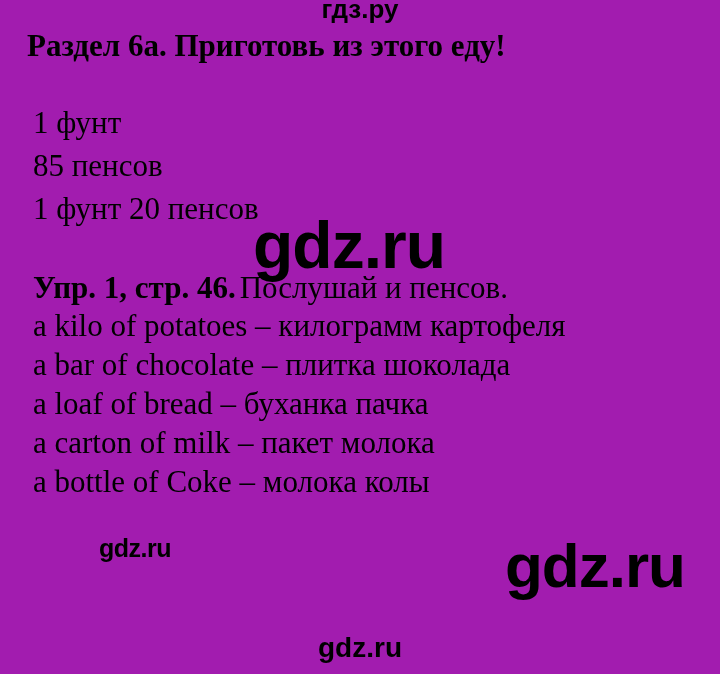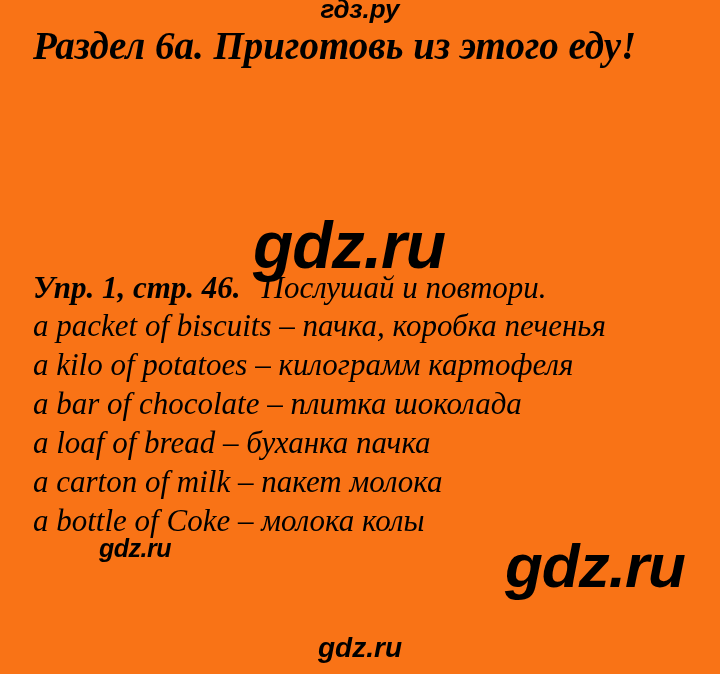--- a/index.html
+++ b/index.html
@@ -6,53 +6,52 @@
   body {
     width: 720px; height: 674px;
     background: #ffffff;
     font-family: "Liberation Serif", "DejaVu Serif", serif;
     color: #000000;
     overflow: hidden;
   }
   .page {
     position: relative;
     width: 720px; height: 674px;
-    background: #f97316;
-    font-style: italic;
+    background: #a21caf;
   }
 
   .top-logo {
     position: absolute; top: -6px; left: 0; right: 0;
     text-align: center;
     font-family: "Liberation Sans", "DejaVu Sans", sans-serif;
     font-weight: 700; font-size: 26px; line-height: 30px;
     color: #000000;
   }
   .doc-title {
-    position: absolute; top: 26px; left: 33px;
-    font-weight: 700; font-size: 39px; line-height: 39px;
+    position: absolute; top: 26px; left: 27px;
+    font-weight: 700; font-size: 31px; line-height: 39px;
     white-space: nowrap;
   }
   .prices {
     position: absolute; top: 101px; left: 33px;
     font-size: 31px; line-height: 43px;
   }
   .wm-center {
     position: absolute; top: 212px; left: 253px;
     font-family: "Liberation Sans", "DejaVu Sans", sans-serif;
     font-weight: 700; font-size: 66px; line-height: 66px;
     letter-spacing: -1px; color: #000000;
     z-index: 0;
   }
   .exercise {
     position: absolute; top: 268px; left: 33px;
     font-size: 31px; line-height: 39px;
     white-space: nowrap; z-index: 1;
   }
-  .exercise .ex-label { font-weight: 700; margin-right: 21px; }
+  .exercise .ex-label { font-weight: 700; margin-right: 4px; }
   .vocab {
     position: absolute; top: 306px; left: 33px;
     font-size: 31px; line-height: 39px;
     z-index: 1;
   }
   .vocab .line { white-space: nowrap; }
   .wm-small {
     position: absolute; top: 534px; left: 99px;
     font-family: "Liberation Sans", "DejaVu Sans", sans-serif;
     font-weight: 700; font-size: 25px; line-height: 28px;
@@ -76,29 +75,33 @@
 </style>
 </head>
 <body>
 
 <div class="page">
 
   <div class="top-logo">гдз.ру</div>
 
   <div class="doc-title">Раздел 6а. Приготовь из этого еду!</div>
 
+  <div class="prices">
+    <div class="line">1 фунт</div>
+    <div class="line">85 пенсов</div>
+    <div class="line">1 фунт 20 пенсов</div>
+  </div>
 
   <div class="wm-center">gdz.ru</div>
 
   <div class="exercise">
-    <span class="ex-label">Упр. 1, стр. 46.</span><span>Послушай и повтори.</span>
+    <span class="ex-label">Упр. 1, стр. 46.</span><span>Послушай и пенсов.</span>
   </div>
 
   <div class="vocab">
-    <div class="line">a packet of biscuits – пачка, коробка печенья</div>
     <div class="line">a kilo of potatoes – килограмм картофеля</div>
     <div class="line">a bar of chocolate – плитка шоколада</div>
     <div class="line">a loaf of bread – буханка пачка</div>
     <div class="line">a carton of milk – пакет молока</div>
     <div class="line">a bottle of Coke – молока колы</div>
   </div>
 
   <div class="wm-small">gdz.ru</div>
 
   <div class="wm-right">gdz.ru</div>

